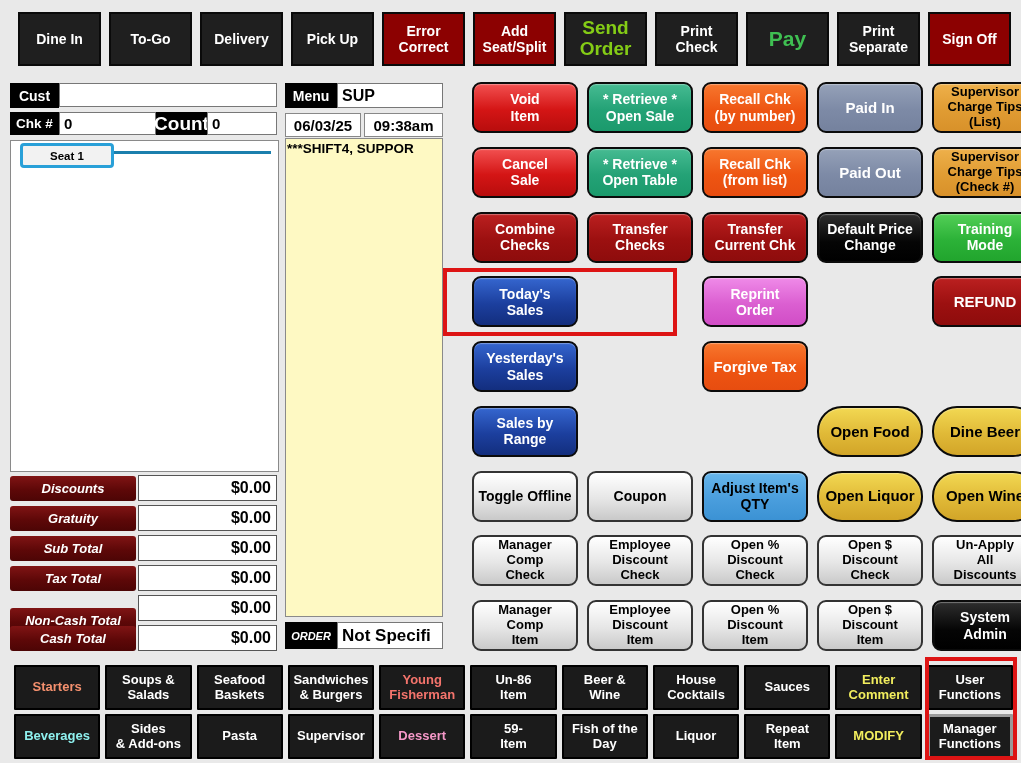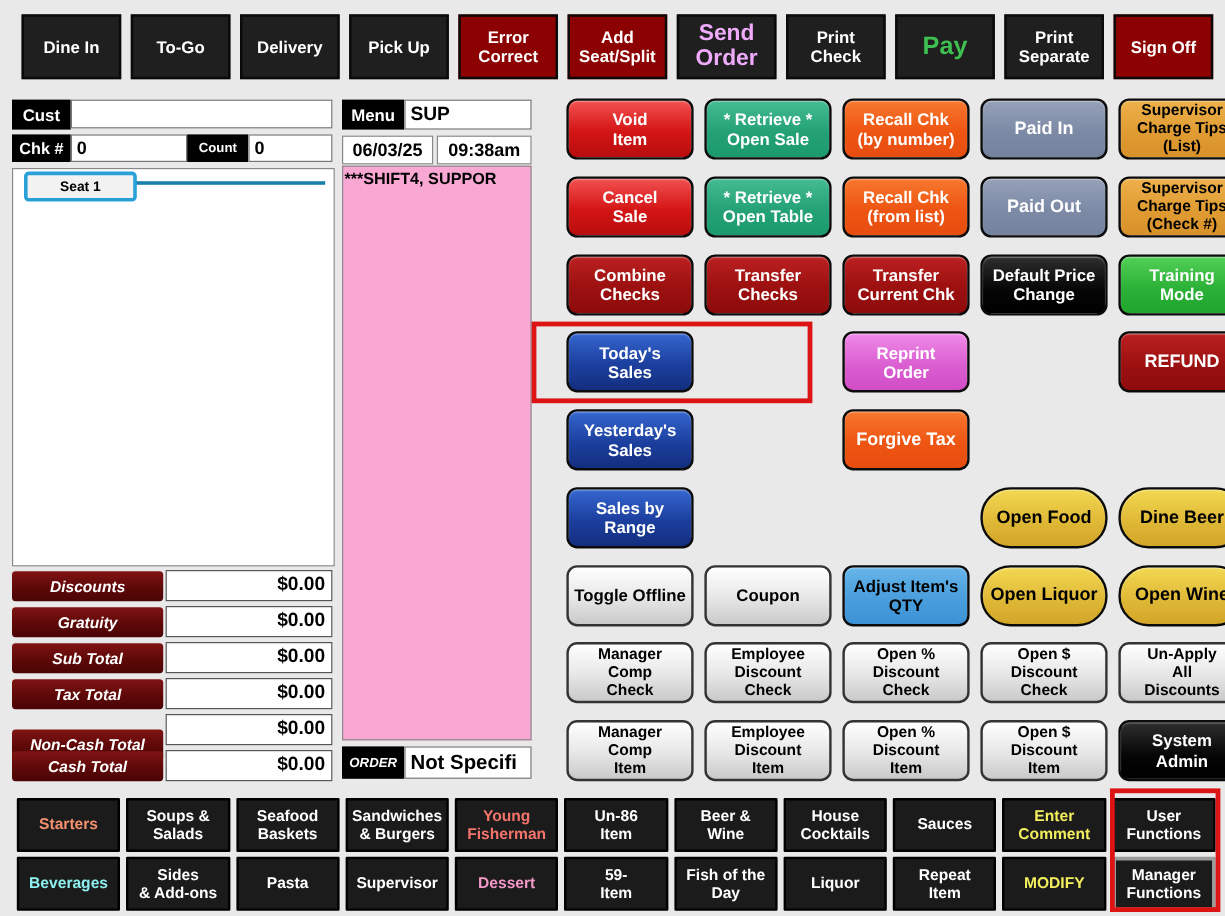--- a/index.html
+++ b/index.html
@@ -13,38 +13,38 @@
   .btn{
     display:flex;align-items:center;justify-content:center;text-align:center;
     white-space:pre-line;font-weight:bold;line-height:1.15;cursor:pointer;
     box-sizing:border-box;
   }
   
   #topbar{left:18px;top:12px;width:996px;height:54px;display:flex;gap:8px;}
   .tb{width:83px;height:54px;font-size:14px;color:#fff;border:2px solid #0a0a0a;
       background:#1f1f1f;flex:none;}
   .tb.maroon{background:#8c0101;}
-  .tb.send{color:#f0abfc;font-size:19px;line-height:1.1;}
+  .tb.send{color:#84cc16;font-size:19px;line-height:1.1;}
   .tb.pay{color:#3fbf52;font-size:21px;}
   
   .blk-label{background:#000;color:#fff;font-weight:bold;display:flex;align-items:center;
     justify-content:center;box-sizing:border-box;}
   .field{background:#fff;border:1px solid #777;box-sizing:border-box;font-weight:bold;
     color:#000;display:flex;align-items:center;padding:0 4px;}
   #tree-panel{left:10px;top:140px;width:267px;height:330px;background:#fff;border:1px solid #8a8a8a;}
   #seat-node{left:20px;top:143px;width:88px;height:19px;background:#f2f2f2;border:3px solid #29a0d8;
     border-radius:4px;font-size:11.5px;font-weight:bold;display:flex;align-items:center;justify-content:center;}
   #seat-line{left:111px;top:151px;width:160px;height:3px;background:#1b7fad;}
   .tot-label{width:126px;height:25px;border-radius:3px;color:#fff;font-style:italic;font-weight:bold;
     font-size:13px;display:flex;align-items:center;justify-content:center;
     background:linear-gradient(#801414 0%,#5e0808 55%,#4c0505 100%);}
   .tot-value{left:138px;width:139px;height:26px;background:#fff;border:1px solid #555;box-sizing:border-box;
     font-size:16px;font-weight:bold;display:flex;align-items:center;justify-content:flex-end;padding:0 5px;}
   
-  #receipt-list{left:285px;top:138px;width:158px;height:479px;background:#f9a8d4;border:1px solid #8a8a8a;
+  #receipt-list{left:285px;top:138px;width:158px;height:479px;background:#fef9c3;border:1px solid #8a8a8a;
     box-sizing:border-box;overflow:hidden;}
   #receipt-line1{font-weight:bold;font-size:13.5px;white-space:nowrap;padding:2px 1px;}
   .datebox{background:#fff;border:1px solid #888;box-sizing:border-box;font-weight:bold;font-size:15px;
     display:flex;align-items:center;justify-content:center;}
   
   #fngrid{left:472px;top:82px;width:566px;height:569px;display:grid;
     grid-template-columns:repeat(5,106px);grid-template-rows:repeat(9,51px);gap:13.75px 9px;}
   .gb{border:2px solid #0b0b0b;border-radius:9px;font-size:14px;color:#fff;
     box-shadow:inset 0 1px 1px rgba(255,255,255,.35);}
   .gb.f13{font-size:13px;}
@@ -95,21 +95,21 @@
   <div class="btn tb">Print
 Separate</div>
   <div class="btn tb maroon">Sign Off</div>
 </div>
 
 <div class="abs blk-label" style="left:10px;top:83px;width:49px;height:25px;font-size:14px;">Cust</div>
 <div class="abs field" style="left:59px;top:83px;width:218px;height:24px;font-size:14px;"></div>
 
 <div class="abs blk-label" style="left:10px;top:112px;width:49px;height:23px;font-size:13.5px;">Chk #</div>
 <div class="abs field" style="left:59px;top:112px;width:97px;height:23px;font-size:15px;">0</div>
-<div class="abs blk-label" style="left:156px;top:112px;width:51px;height:23px;font-size:11px;">Count</div>
+<div class="abs blk-label" style="left:156px;top:112px;width:51px;height:23px;font-size:19px;">Count</div>
 <div class="abs field" style="left:207px;top:112px;width:70px;height:23px;font-size:15px;">0</div>
 
 <div id="tree-panel" class="abs"></div>
 <div id="seat-line" class="abs"></div>
 <div id="seat-node" class="abs">Seat 1</div>
 
 <div class="abs tot-label" style="left:10px;top:476px;">Discounts</div>
 <div class="abs tot-value" style="top:475px;">$0.00</div>
 <div class="abs tot-label" style="left:10px;top:506px;">Gratuity</div>
 <div class="abs tot-value" style="top:505px;">$0.00</div>

